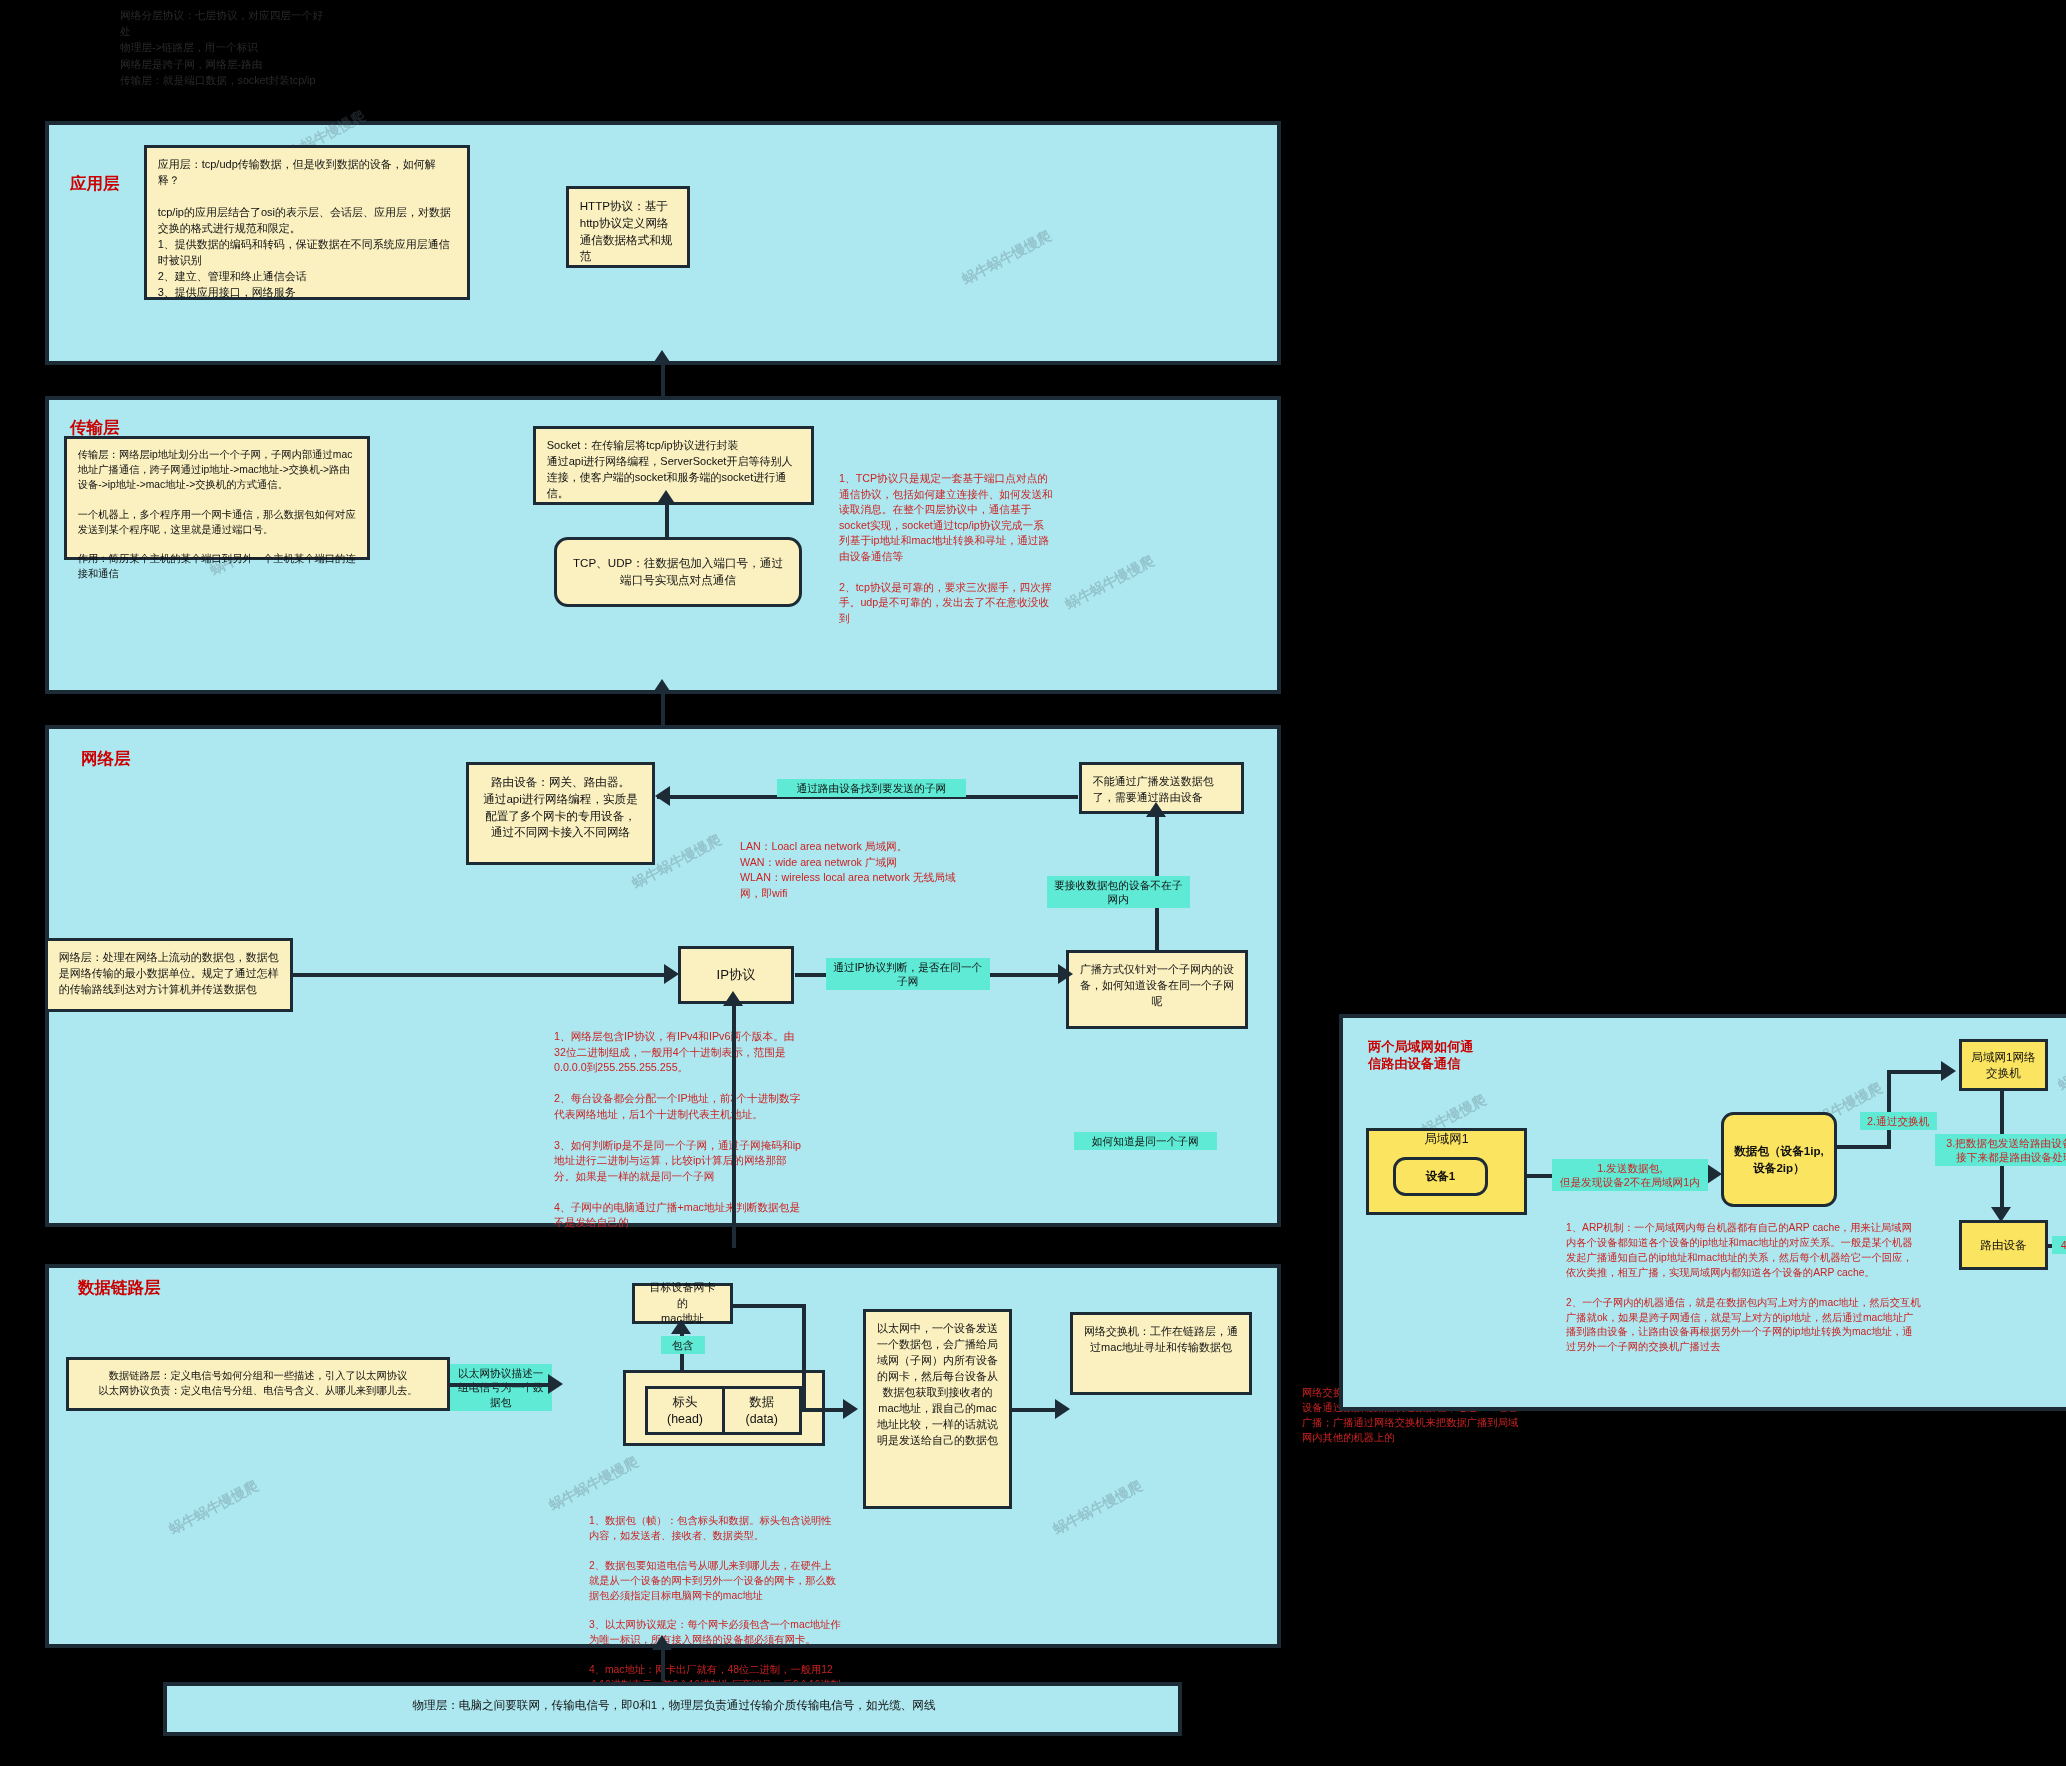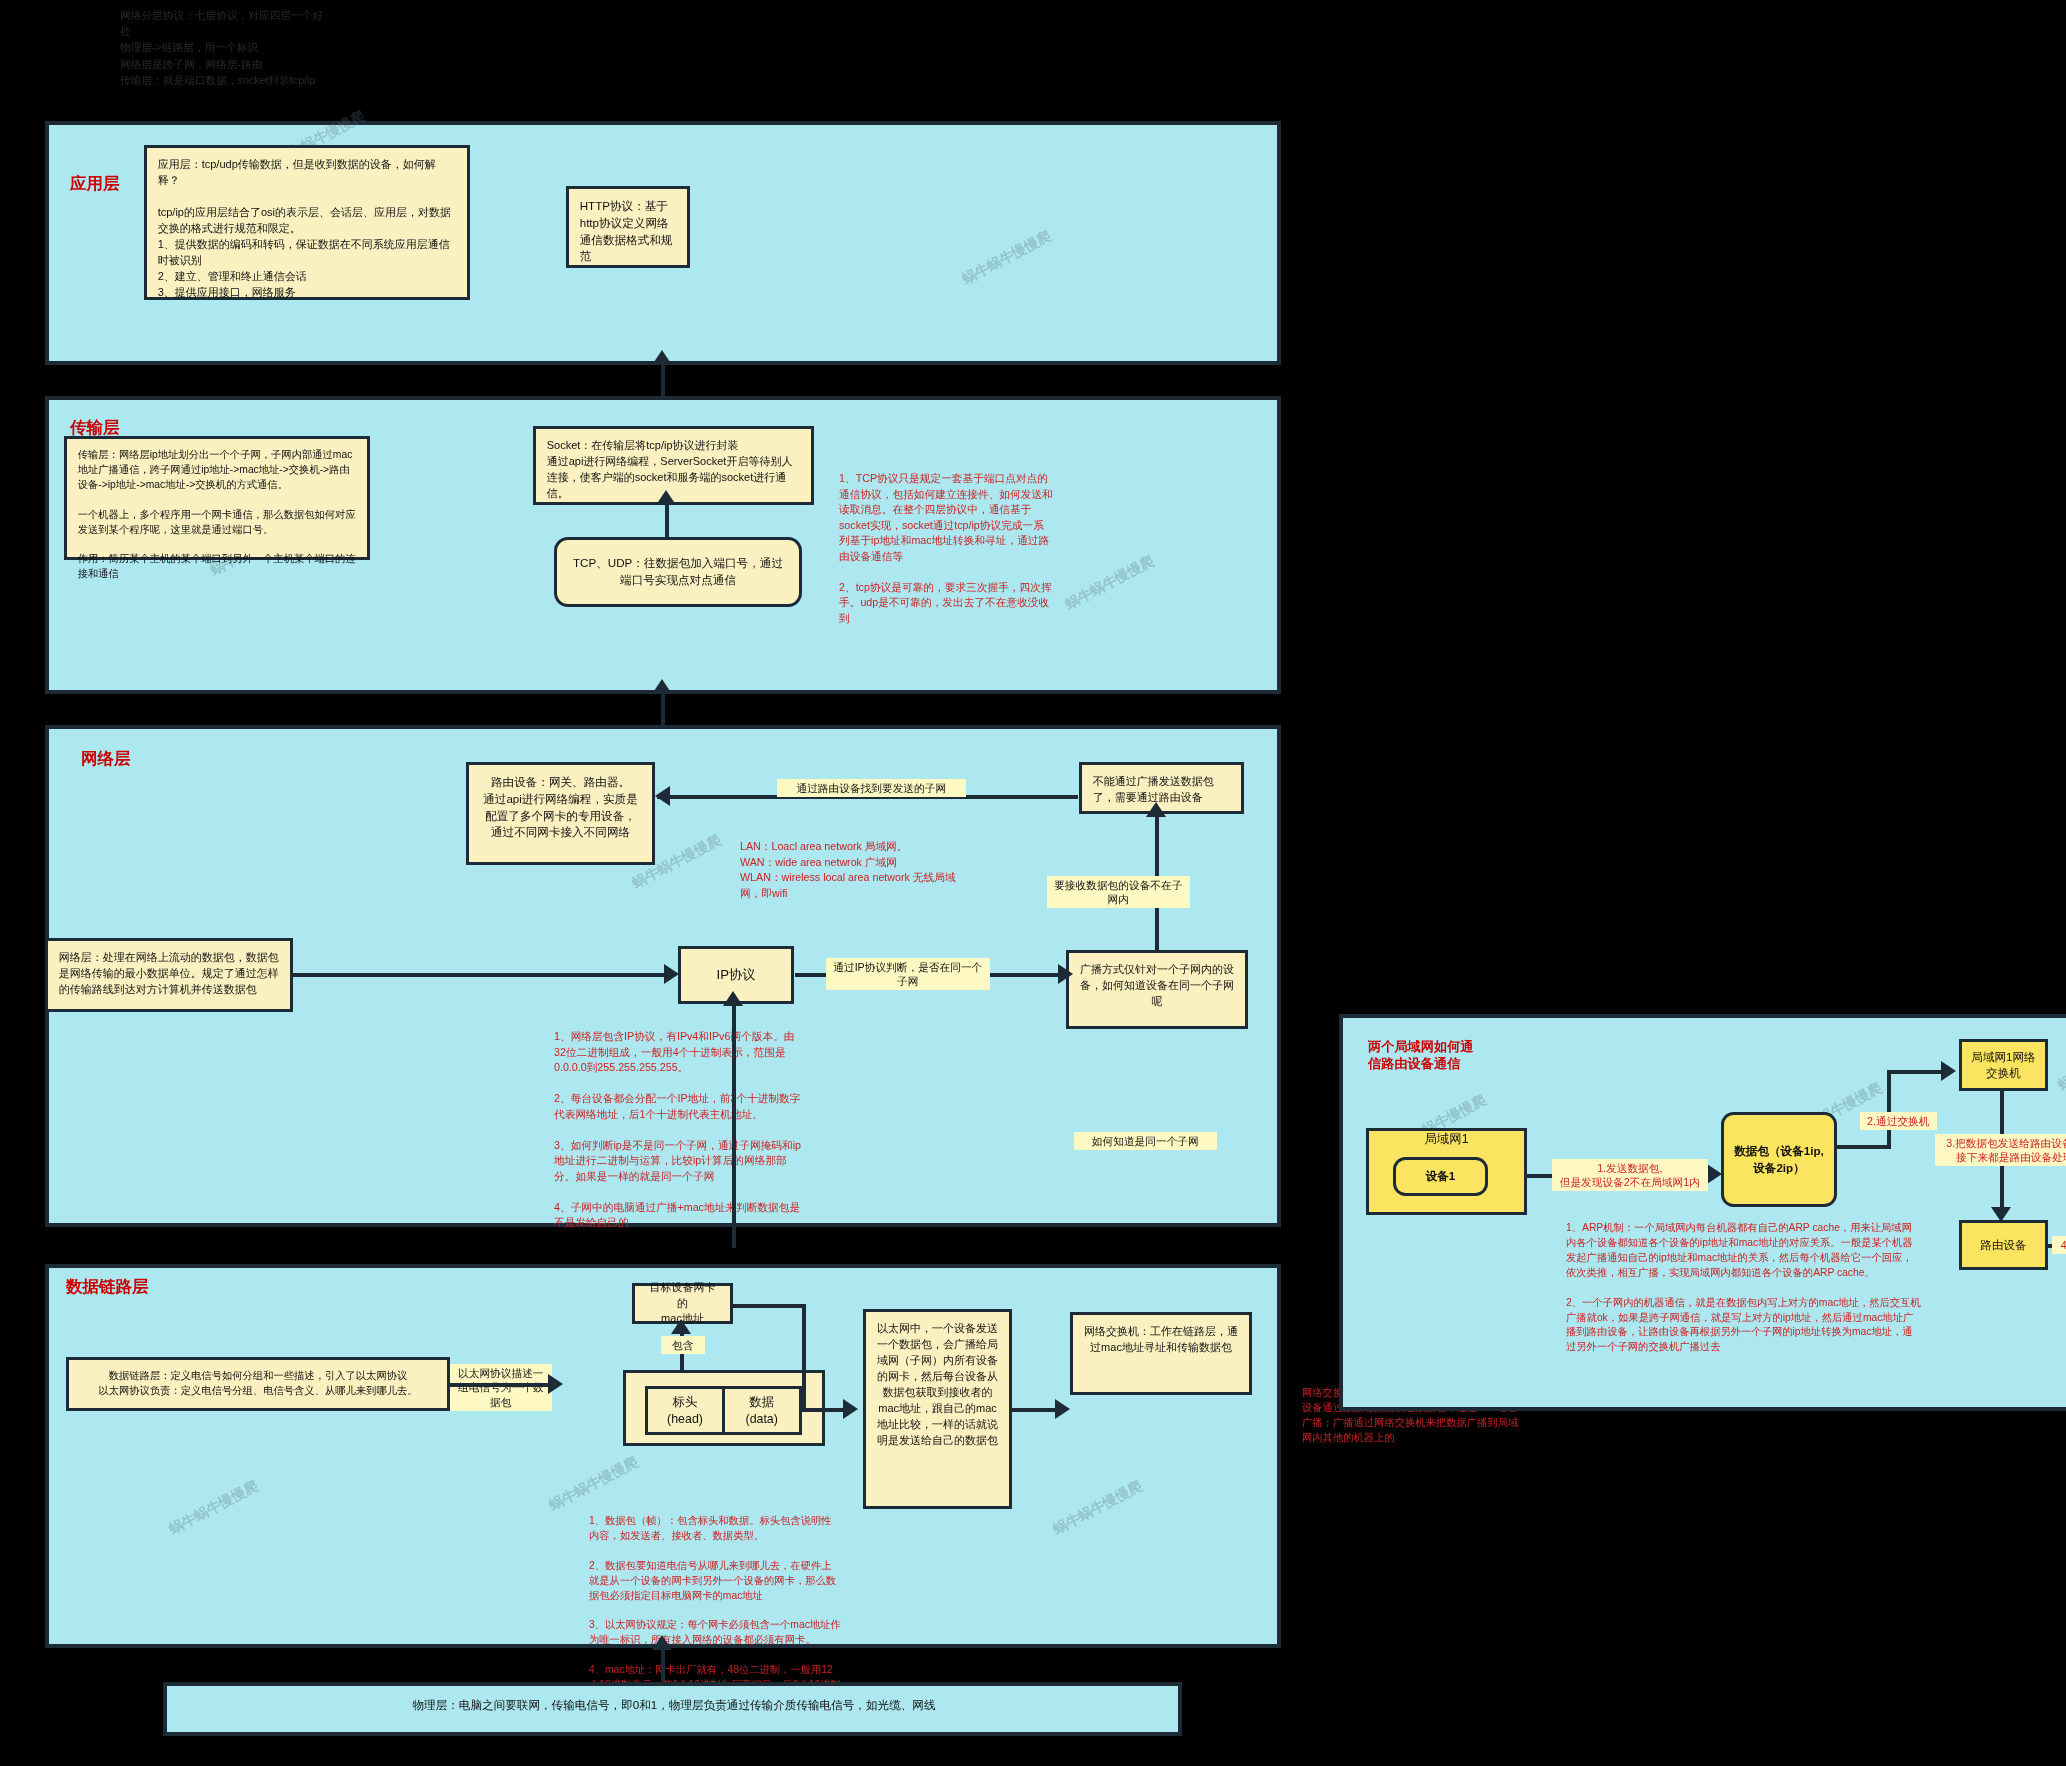--- a/index.html
+++ b/index.html
@@ -7,21 +7,21 @@
   #canvas{position:relative;width:2598px;height:1767px;background:#000;overflow:hidden;}
 
   
   .layer{position:absolute;background:#ade8f0;border:4.1px solid #1d2b36;box-sizing:border-box;}
   .layer-title{position:absolute;color:#cc0000;font-weight:bold;font-size:16.5px;line-height:1.25;white-space:pre-line;}
   .note{position:absolute;background:#faf0c0;border:3.7px solid #1d2b36;box-sizing:border-box;
         color:#111;font-size:12.4px;line-height:1.45;padding:9px 10.7px;white-space:pre-line;}
   .note.round{border-radius:14px;}
   .note.center{text-align:center;}
   .redtext{position:absolute;color:#cc2222;font-size:12.4px;line-height:1.45;white-space:pre-line;}
-  .edgelabel{position:absolute;background:#fef9c3;color:#cc2222;font-size:10.7px;line-height:1.35;
+  .edgelabel{position:absolute;background:#5eead4;color:#cc2222;font-size:10.7px;line-height:1.35;
              text-align:center;padding:1.7px 3.3px;white-space:pre-line;}
   .edgelabel.dark{color:#111;}
   .ybox{position:absolute;background:#fbe45f;border:3.7px solid #1d2b36;box-sizing:border-box;
         color:#111;font-size:12.4px;line-height:1.4;display:flex;align-items:center;justify-content:center;
         text-align:center;white-space:pre-line;}
   .ybox.round{border-radius:12.4px;font-weight:bold;}
   .line{position:absolute;background:#1d2b36;}
   .hline{height:3.7px;}
   .vline{width:3.7px;}
   .arrow{position:absolute;width:0;height:0;}
@@ -134,21 +134,21 @@
 
   <div class="line vline" style="left:732px;top:1004px;height:244px;"></div>
   <div class="arrow up" style="left:723px;top:991px;"></div>
   <div class="edgelabel dark" style="left:1074px;top:1132px;width:136px;">如何知道是同一个子网</div>
 
   <div class="layer" style="left:45px;top:1264px;width:1236px;height:384px;">
     <div class="wm" style="left:116px;top:231px;">蜗牛蜗牛慢慢爬</div>
     <div class="wm" style="left:496px;top:207px;">蜗牛蜗牛慢慢爬</div>
     <div class="wm" style="left:1000px;top:231px;">蜗牛蜗牛慢慢爬</div>
   </div>
-  <div class="layer-title" style="left:66px;top:1277px;font-family:Liberation Serif, serif;">数据链路层</div>
+  <div class="layer-title" style="left:78px;top:1277px;">数据链路层</div>
 
   <div class="note center" style="left:66px;top:1357px;width:384px;height:54px;font-size:10.3px;">数据链路层：定义电信号如何分组和一些描述，引入了以太网协议
 以太网协议负责：定义电信号分组、电信号含义、从哪儿来到哪儿去。</div>
 
   <div class="edgelabel dark" style="left:450px;top:1364px;width:95px;">以太网协议描述一组电信号为一个数据包</div>
   <div class="line hline" style="left:450px;top:1383px;width:99px;"></div>
   <div class="arrow right" style="left:548px;top:1374px;"></div>
 
   <div class="note center" style="left:632px;top:1283px;width:101px;height:41px;font-size:11px;display:flex;align-items:center;justify-content:center;">目标设备网卡的
 mac地址</div>

